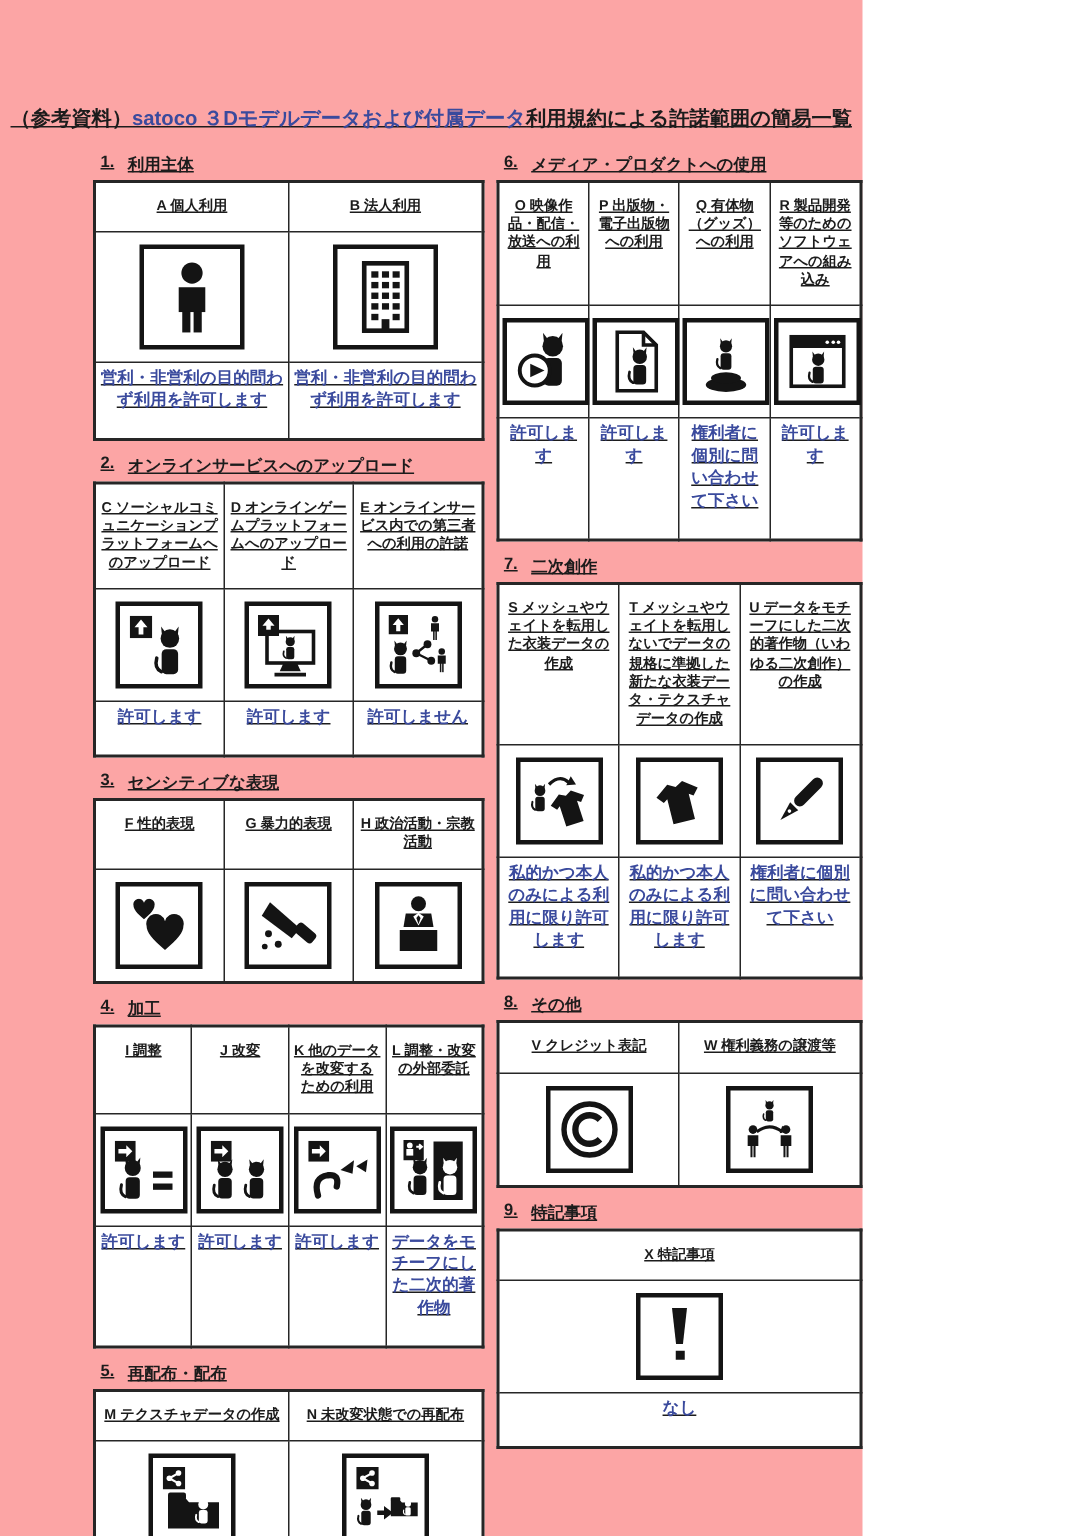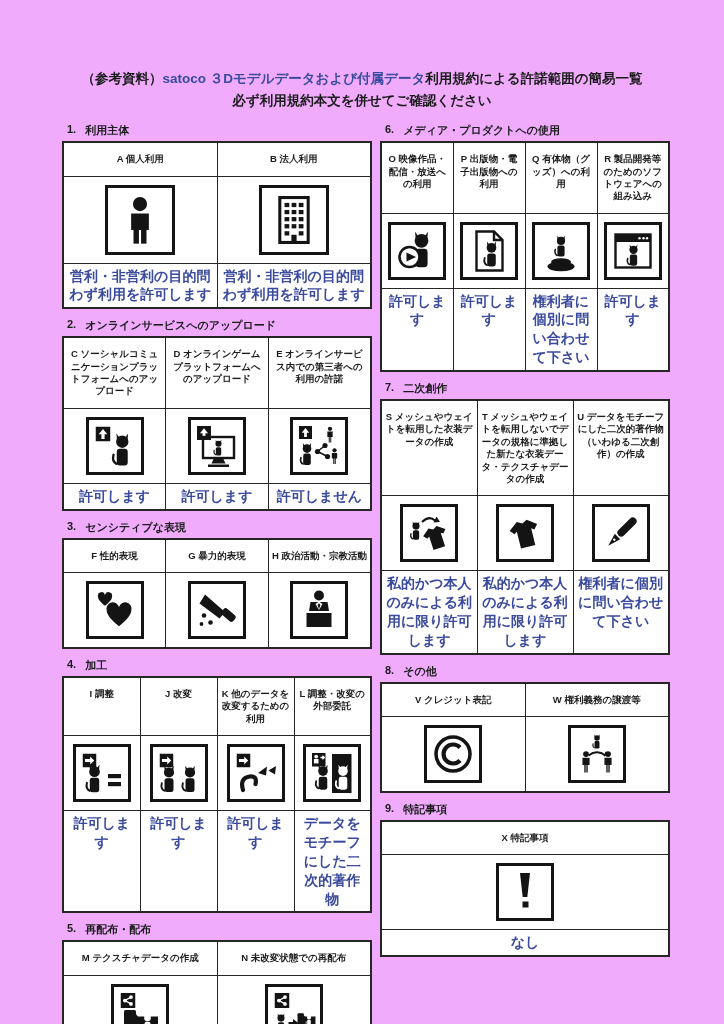--- a/index.html
+++ b/index.html
@@ -4,34 +4,34 @@
 <style>
   * { box-sizing: border-box; margin: 0; padding: 0; }
   html, body { background: #ffffff; }
   body {
     width: 724px; height: 1024px;
     font-family: "Liberation Sans", "DejaVu Sans", sans-serif;
     color: #1c1c1c;
     overflow: hidden;
     position: relative;
   }
-  .page { width: 724px; height: 1024px; background: #f0abfc; }
+  .page { width: 575px; height: 1024px; background: #fca5a5; text-decoration: underline; }
   .page-title { padding-top: 68px; text-align: center; font-size: 13.5px; font-weight: bold; line-height: 1.6; color: #1c1c1c; }
   .page-title .hl { color: #3a4a9d; }
   .cols { display: flex; gap: 8px; padding-left: 62px; margin-top: 12px; align-items: flex-start; }
   .col { display: flex; flex-direction: column; }
   .col.left { width: 310px; }
   .col.right { width: 290px; }
   .section { margin-bottom: 9px; }
   .sec-title { font-size: 11px; font-weight: bold; margin: 0 0 3px 5px; display: flex; gap: 9px; color: #1c1c1c; }
   table.grid { width: 100%; border-collapse: collapse; table-layout: fixed; border: 2px solid #262626; background: #fff; }
   .grid td { border: 1px solid #262626; text-align: center; padding: 2px; }
   .grid tr.hdr td { font-size: 9.5px; font-weight: bold; line-height: 1.3; vertical-align: top; padding: 10px 3px; }
   .grid tr.ico td { padding: 8px 2px; vertical-align: middle; }
-  .grid tr.res td { font-size: 14px; font-weight: bold; line-height: 1.35; color: #3a4a9d; vertical-align: top; padding: 3px 3px 3px; }
+  .grid tr.res td { font-size: 11px; font-weight: bold; line-height: 1.35; color: #3a4a9d; vertical-align: top; padding: 3px 3px 17px; }
   .ibox { display: inline-flex; width: 58px; height: 58px; border: 3px solid #141414; align-items: center; justify-content: center; background: #fff; color: #141414; }
   .ibox.lg { width: 70px; height: 70px; }
   .ibox svg { display: block; }
 </style>
 </head>
 <body>
 
 <svg width="0" height="0" style="position:absolute" aria-hidden="true">
   <defs>
     <symbol id="s-cat" viewBox="0 0 24 34">
@@ -70,21 +70,20 @@
     <symbol id="s-shirt" viewBox="0 0 30 26">
       <path fill="currentColor" d="M10.5 1.5 L15 4 L19.5 1.5 L27.5 7.5 L24 11.5 L21.5 9.8 V25 H8.5 V9.8 L6 11.5 L2.5 7.5 Z"></path>
     </symbol>
   </defs>
 </svg>
 
 <div class="page">
 
   <div class="page-title">
     <div><span>（参考資料）</span><span class="hl">satoco ３Dモデルデータおよび付属データ</span><span>利用規約による許諾範囲の簡易一覧</span></div>
-    <div>必ず利用規約本文を併せてご確認ください</div>
   </div>
 
   <div class="cols">
 
     <div class="col left">
 
       <div class="section">
         <div class="sec-title">
           <span>1.</span>
           <span>利用主体</span>

